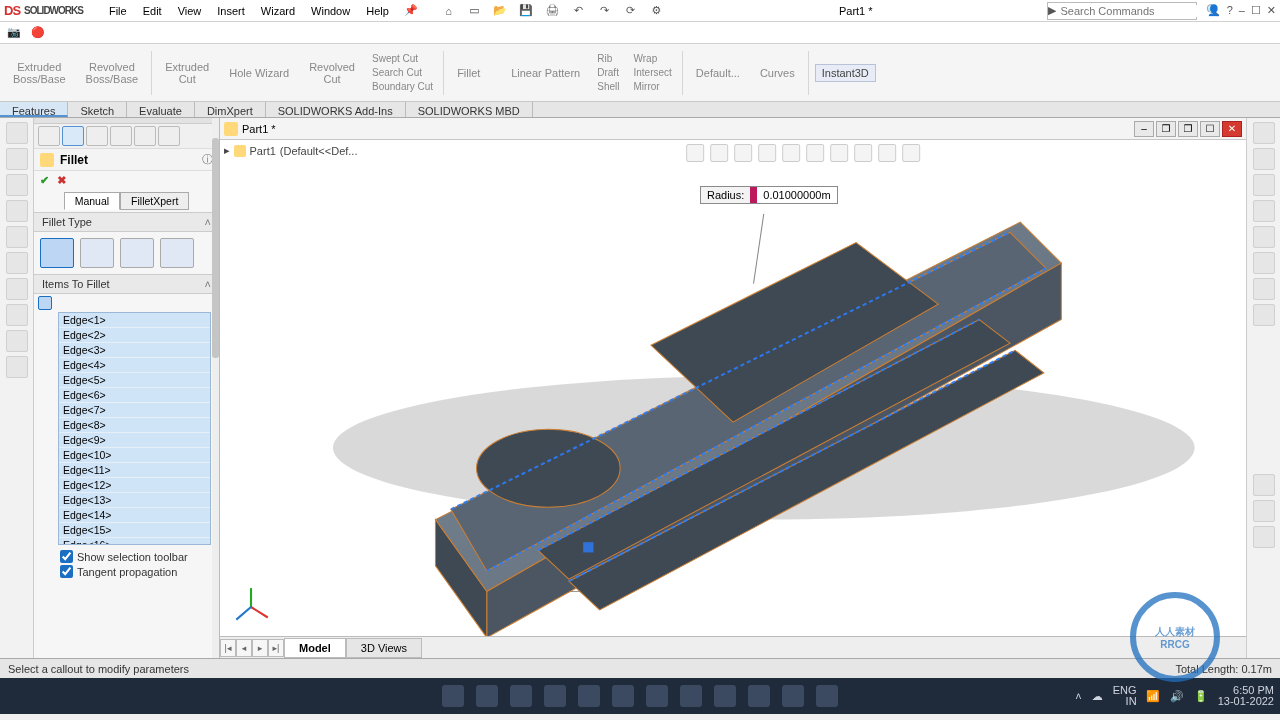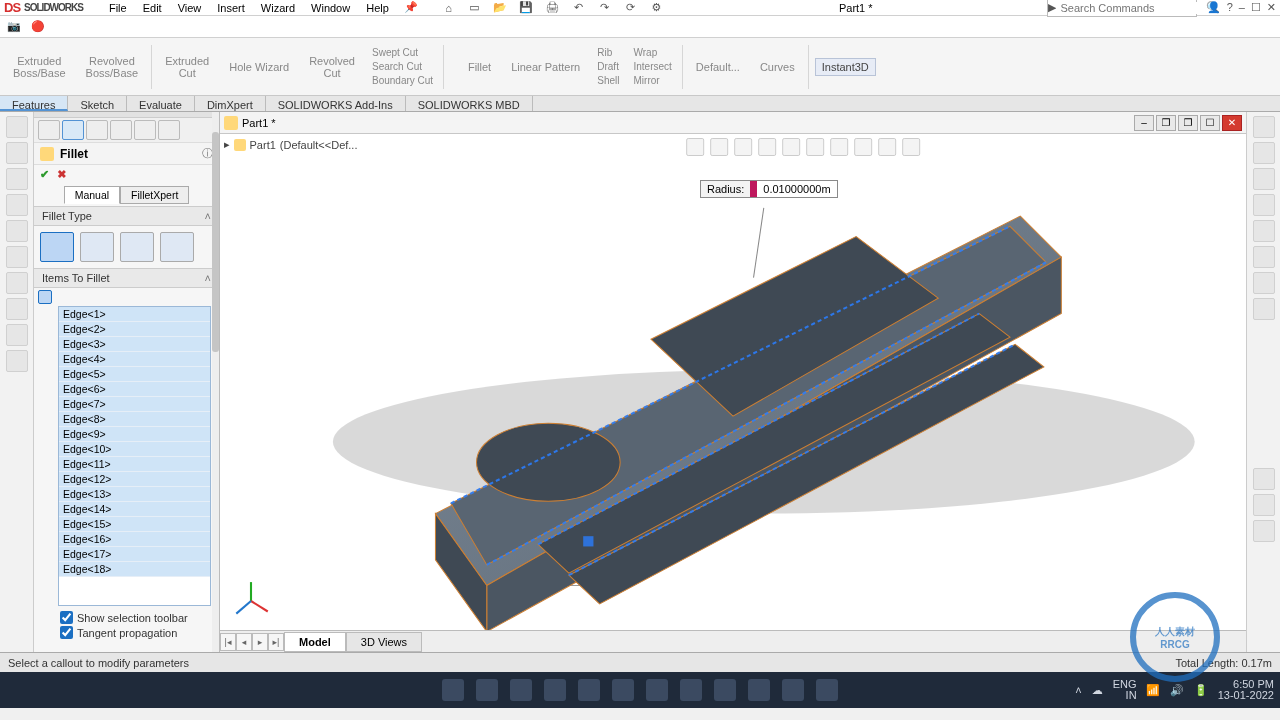--- a/index.html
+++ b/index.html
@@ -1,34 +1,34 @@
 <!DOCTYPE html>
 <html><head>
 <meta charset="utf-8">
 <style>
   *{box-sizing:border-box;margin:0;padding:0;font-family:"Segoe UI",Tahoma,sans-serif;font-size:11px;user-select:none}
   html,body{width:1280px;height:720px;overflow:hidden;background:#f0f0f0}
   
-  .menubar{height:16px;background:#fff;display:flex;align-items:center;padding:0 4px;border-bottom:1px solid #d0d0d0}
+  .menubar{height:22px;background:#fff;display:flex;align-items:center;padding:0 4px;border-bottom:1px solid #d0d0d0}
   .logo{display:flex;align-items:center;gap:4px;margin-right:18px}
   .logo-sw{color:#d62e2e;font-weight:bold;font-size:13px;letter-spacing:-1px}
   .menubar .menu-item{padding:3px 8px;cursor:default}
   .menubar .sep{flex:1}
   .menubar .doc-title{padding:0 10px}
   .menubar .search{border:1px solid #bbb;height:18px;width:150px;display:flex;align-items:center;background:#fff}
   .menubar .search input{border:0;outline:0;flex:1;padding:0 4px;font-size:11px;color:#888}
   .menubar .search .mag{width:16px;text-align:center;color:#555}
   .win-icons{display:flex;gap:6px;margin-left:10px;color:#555}
 
   .qa-bar{height:22px;background:#fff;display:flex;align-items:center;padding:0 6px;gap:8px;border-bottom:1px solid #d0d0d0}
   .qa-bar .icon{width:16px;height:16px;display:inline-flex;align-items:center;justify-content:center;color:#555}
 
   
   .ribbon{height:58px;background:#f5f5f5;display:flex;align-items:center;border-bottom:1px solid #c8c8c8;padding:0 6px;gap:6px}
-  .rib-btn{display:flex;flex-direction:column;align-items:flex-end;justify-content:center;padding:2px 6px;color:#888;font-size:10px;min-width:48px;gap:2px}
+  .rib-btn{display:flex;flex-direction:column;align-items:flex-start;justify-content:center;padding:2px 6px;color:#888;font-size:10px;min-width:48px;gap:2px}
   .rib-stack{display:flex;flex-direction:column;gap:1px}
   .rib-stack div{color:#888;font-size:10px;padding:1px 4px;white-space:nowrap}
   .rib-box{border:1px solid transparent}
   .rib-instant{background:#e7ecf6;border:1px solid #b8c3d7;color:#444}
 
   .tabs{height:16px;background:#e6e6e6;display:flex;border-bottom:1px solid #aaa}
   .tabs .tab{padding:3px 12px;border-right:1px solid #bbb;background:#e6e6e6;color:#333}
   .tabs .tab.active{background:#d6e6f5;border-bottom:2px solid #5393d4}
 
   
@@ -55,21 +55,21 @@
   .subtabs .st{padding:2px 10px;border:1px solid #aaa;background:#eee;font-size:10.5px}
   .subtabs .st.sel{background:#fff;border-bottom:1px solid #fff}
 
   .sect-head{display:flex;align-items:center;justify-content:space-between;padding:3px 8px;background:#e9e9e9;border-top:1px solid #ccc;border-bottom:1px solid #ccc;font-size:11px;color:#333}
   .sect-head .chev{color:#777}
 
   .fill-types{display:flex;gap:6px;padding:6px}
   .ft{width:34px;height:30px;border:1px solid #aaa;background:#dfe8f4;border-radius:2px}
   .ft.sel{border:1px solid #1b6fc2;background:#bcd6f4}
 
-  .edge-list{border:1px solid #9bb8d7;background:#fff;margin:2px 8px 2px 24px;height:300px;overflow-y:auto}
+  .edge-list{border:1px solid #9bb8d7;background:#fff;margin:2px 8px 2px 24px;height:233px;overflow-y:auto}
   .edge-list .e{padding:1px 4px;font-size:10.5px;background:#cfe4f7;border-bottom:1px solid #e6eef7}
 
   .checks{padding:2px 10px 2px 26px}
   .checks label{display:flex;align-items:center;gap:4px;font-size:10.5px;color:#333;padding:1px 0}
   .checks input{accent-color:#1b6fc2}
 
   .scrollstub{position:absolute;right:0;top:0;bottom:0;width:7px;background:#eee}
   .scrollstub .thumb{position:absolute;left:0;right:0;top:20px;height:220px;background:#c5c5c5;border-radius:3px}
 
   

